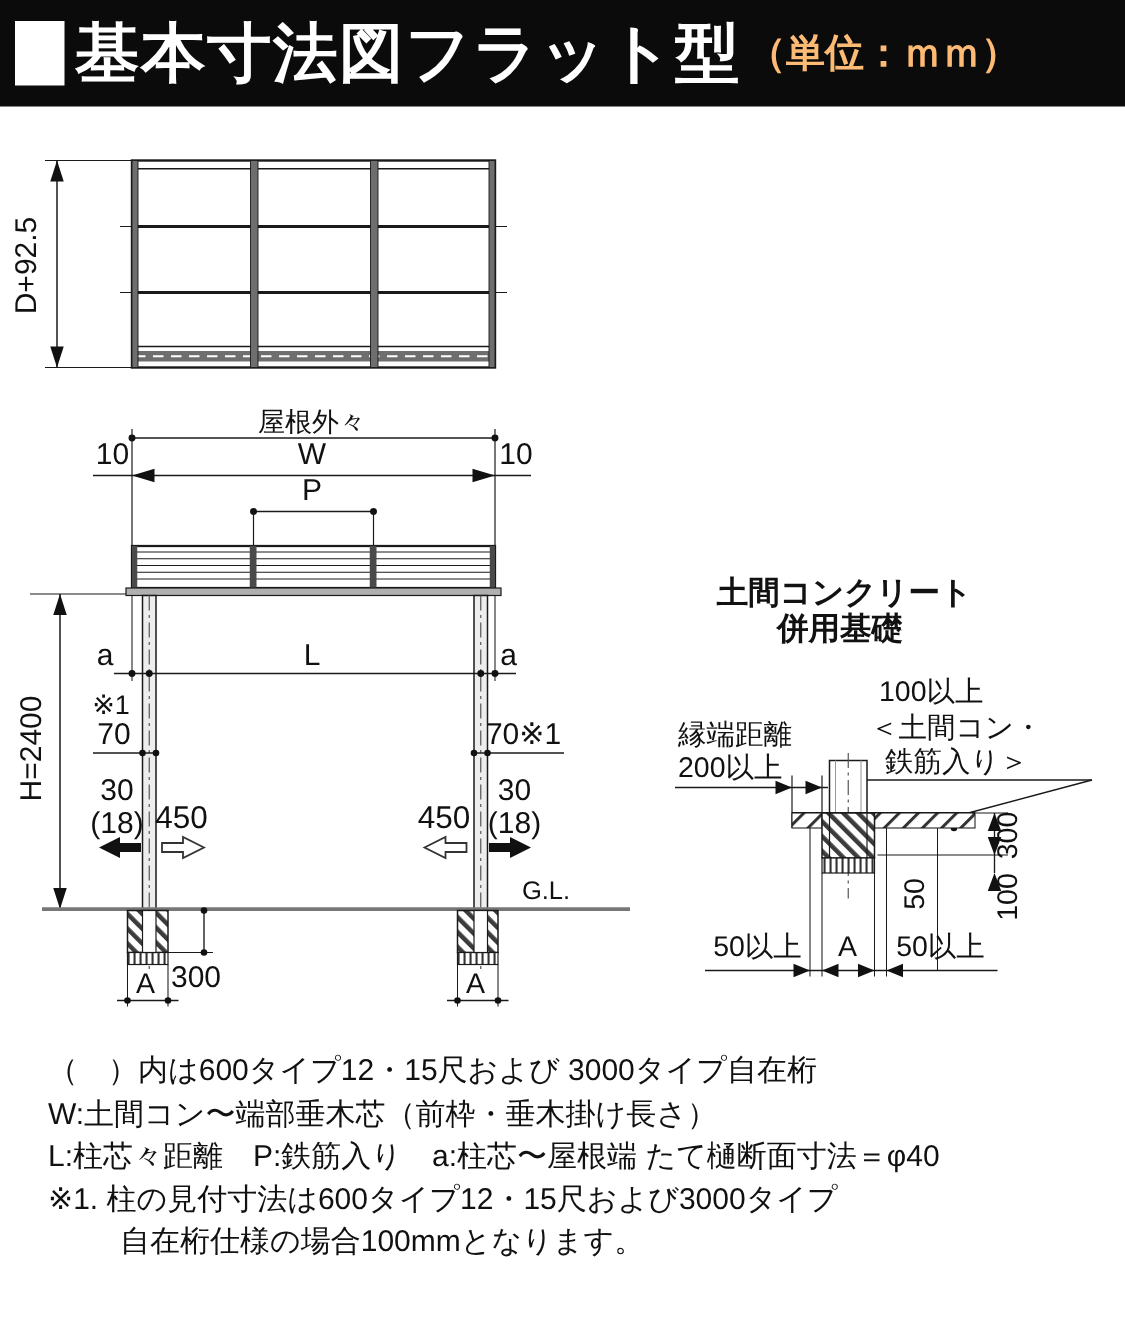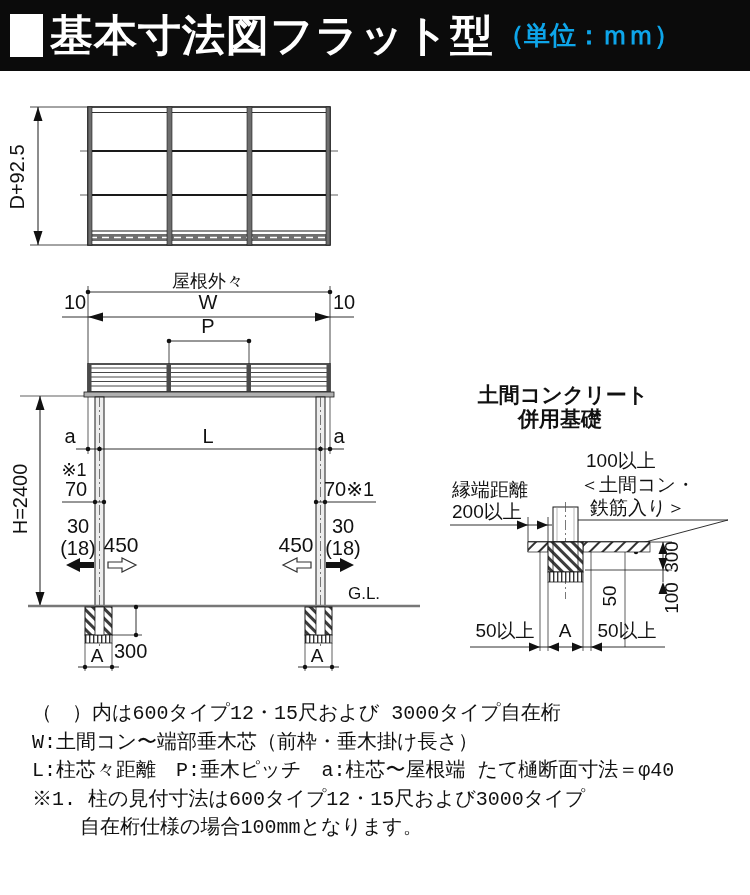--- a/index.html
+++ b/index.html
@@ -3,29 +3,29 @@
 <meta charset="utf-8">
 <style>
   html,body{margin:0;padding:0;background:#fff;}
   .page{position:relative;width:750px;height:895px;background:#fff;overflow:hidden;
         font-family:"Liberation Sans","DejaVu Sans",sans-serif;color:#111;}
   
   .hdr{position:absolute;left:0;top:0;width:750px;height:71px;background:#0b0b0b;
        display:flex;align-items:center;}
   .hdr .sq{width:33px;height:43px;background:#fff;margin-left:10px;flex:0 0 auto;}
   .hdr h1{color:#fff;font-size:43px;font-weight:bold;margin:0 0 0 7px;letter-spacing:1px;white-space:nowrap;}
-  .hdr .unit{color:#0ea5e9;font-size:26px;font-weight:bold;margin-left:4px;white-space:nowrap;}
+  .hdr .unit{color:#fdba74;font-size:26px;font-weight:bold;margin-left:4px;white-space:nowrap;}
   
   .canvas{position:absolute;left:0;top:71px;}
   svg text{font-family:"Liberation Sans","DejaVu Sans",sans-serif;fill:#111;}
   .t17{font-size:17px}.t18{font-size:18px}.t19{font-size:19px}.t20{font-size:20px}.t21{font-size:21px}
   .b{font-weight:bold}
   
   .notes{position:absolute;left:32px;top:700px;width:700px;}
-  .notes p{margin:0;font-size:20px;line-height:28.5px;white-space:nowrap;font-family:Liberation Mono, monospace;}
+  .notes p{margin:0;font-size:20px;line-height:28.5px;white-space:nowrap;}
   .notes p.indent{padding-left:48px;}
 </style>
 </head>
 <body>
 
 <div class="page">
 
   <div class="hdr">
     <div class="sq"></div>
     <h1>基本寸法図フラット型</h1>
@@ -241,18 +241,18 @@
       <text class="t19" x="505" y="566" text-anchor="middle" stroke="none">50以上</text>
       <text class="t19" x="565" y="566" text-anchor="middle" stroke="none">A</text>
       <text class="t19" x="627" y="566" text-anchor="middle" stroke="none">50以上</text>
     </g>
   </svg>
   </div>
 
   <div class="notes">
     <p>（　）内は600タイプ12・15尺および 3000タイプ自在桁</p>
     <p>W:土間コン〜端部垂木芯（前枠・垂木掛け長さ）</p>
-    <p>L:柱芯々距離　P:垂木ピッチ　a:柱芯〜屋根端 たて樋断面寸法＝φ40</p>
+    <p>L:柱芯々距離　P:鉄筋入り　a:柱芯〜屋根端 たて樋断面寸法＝φ40</p>
     <p>※1. 柱の見付寸法は600タイプ12・15尺および3000タイプ</p>
     <p class="indent">自在桁仕様の場合100mmとなります。</p>
   </div>
 
 </div>
 
 </body></html>

